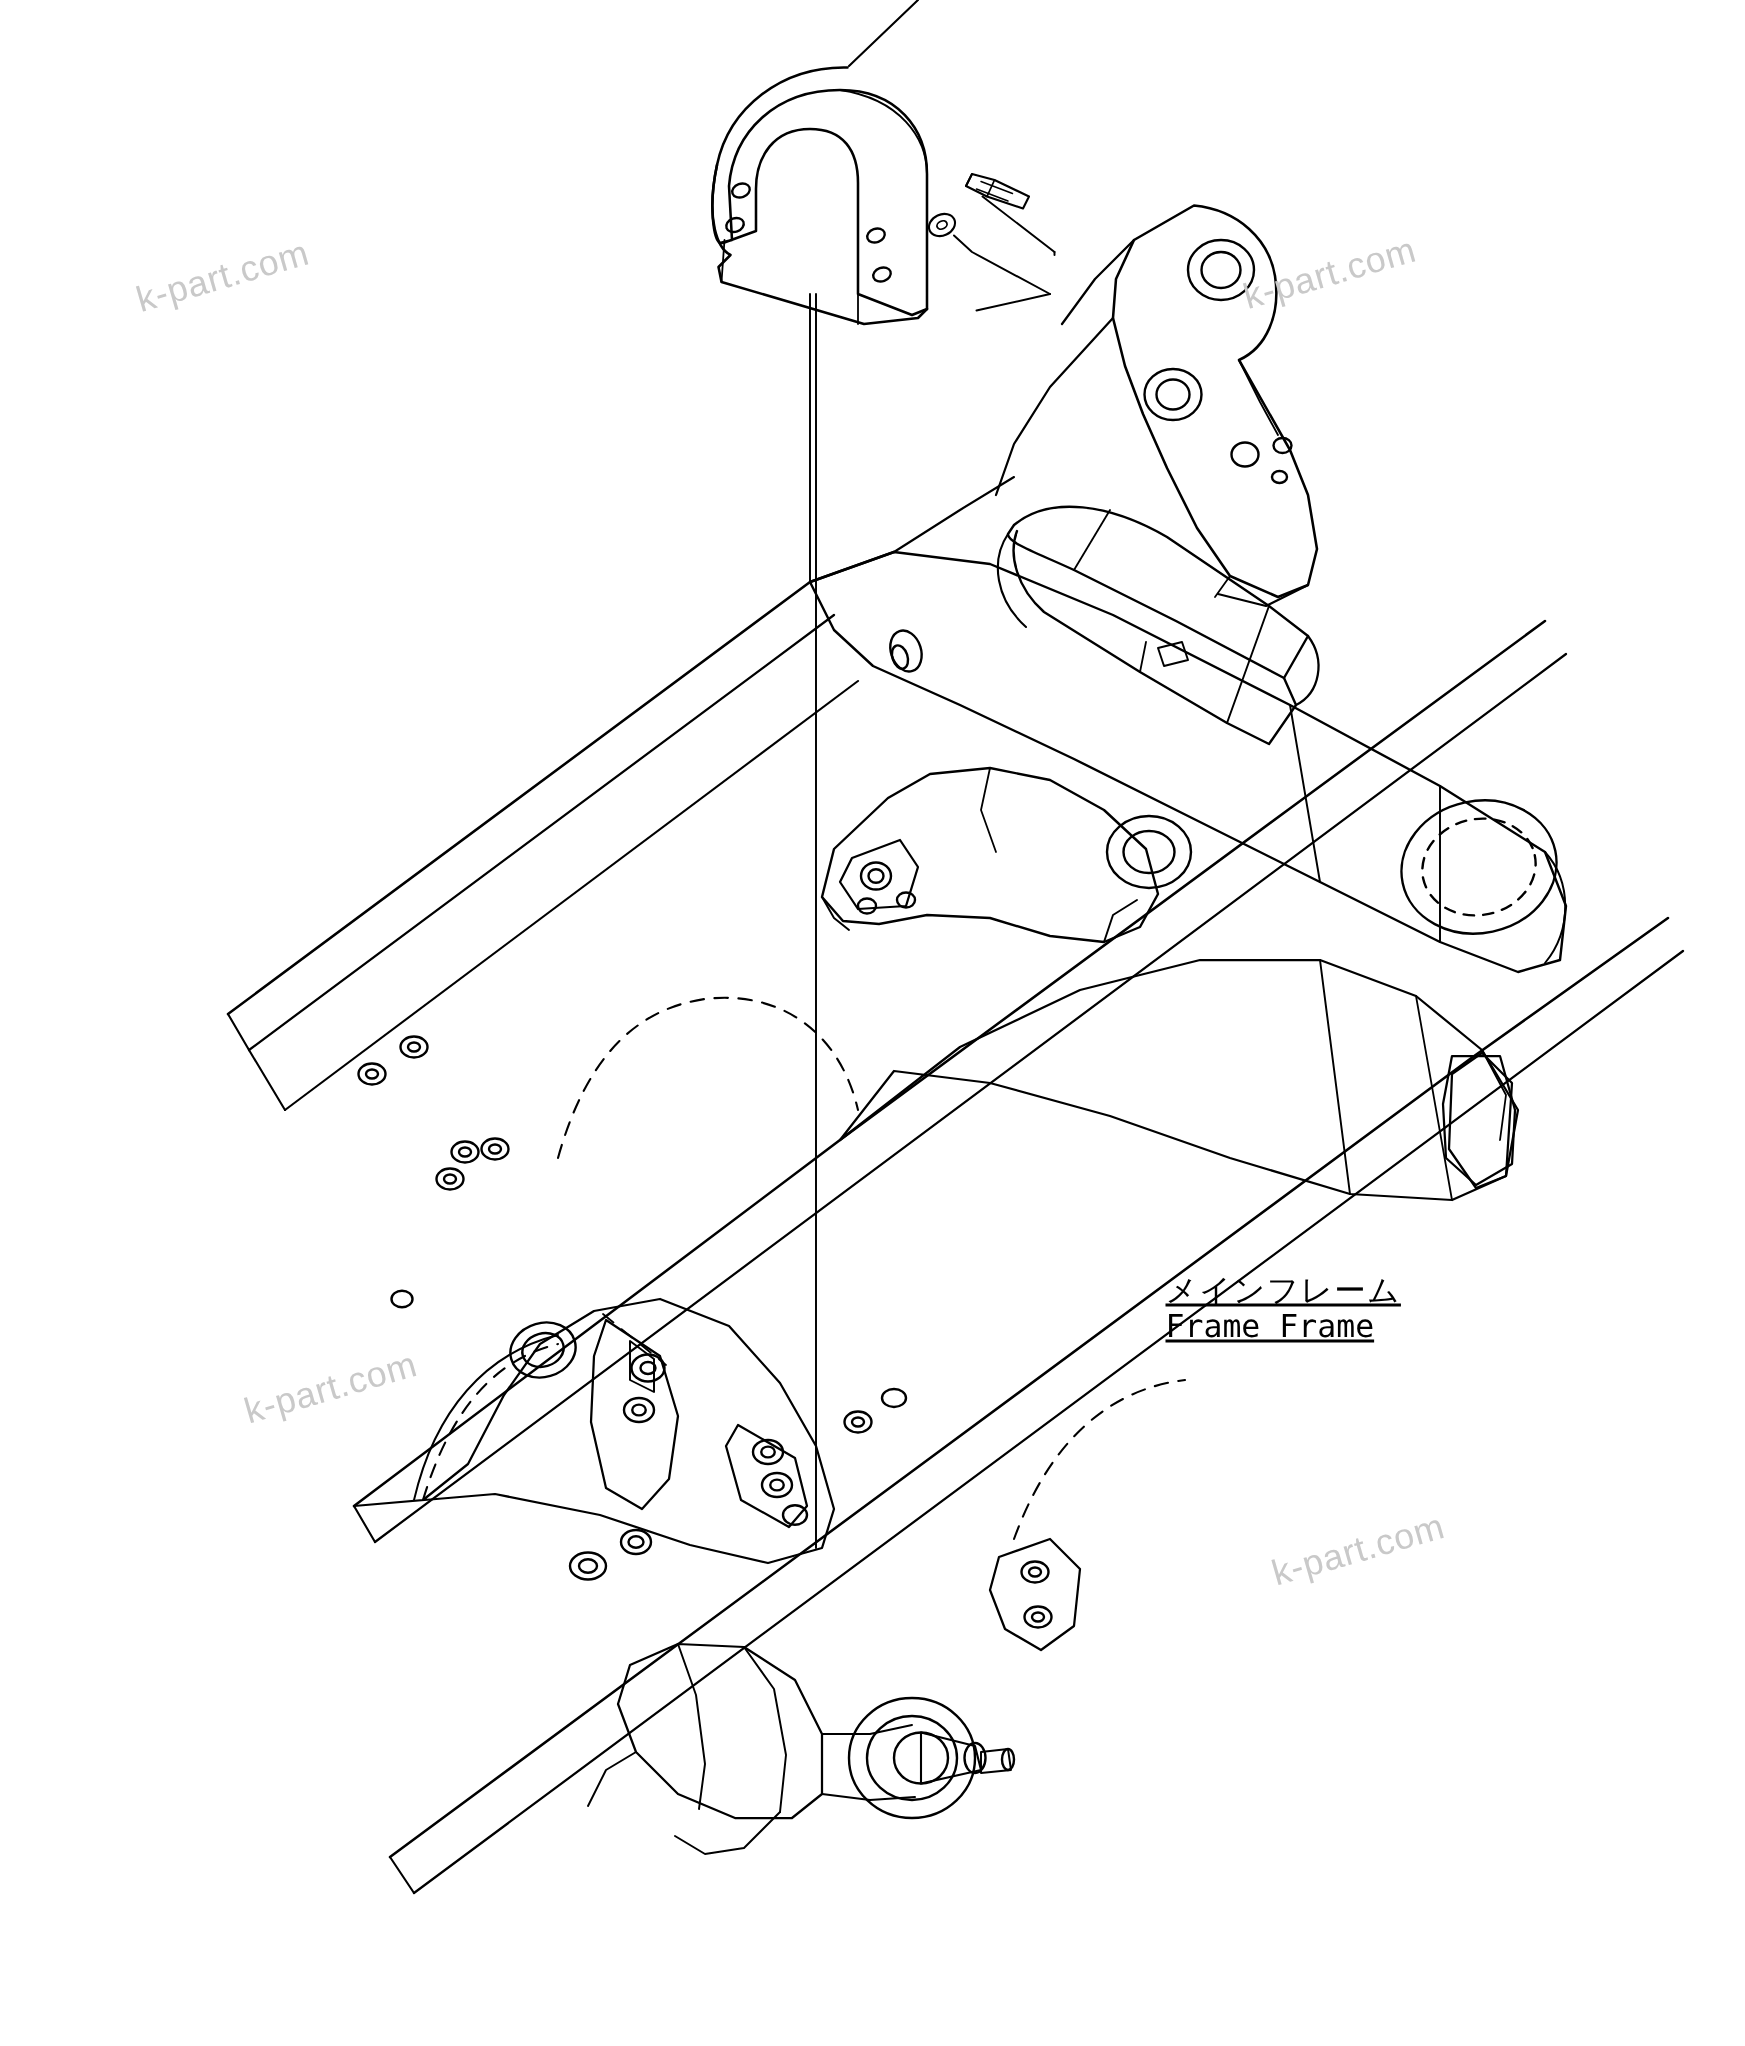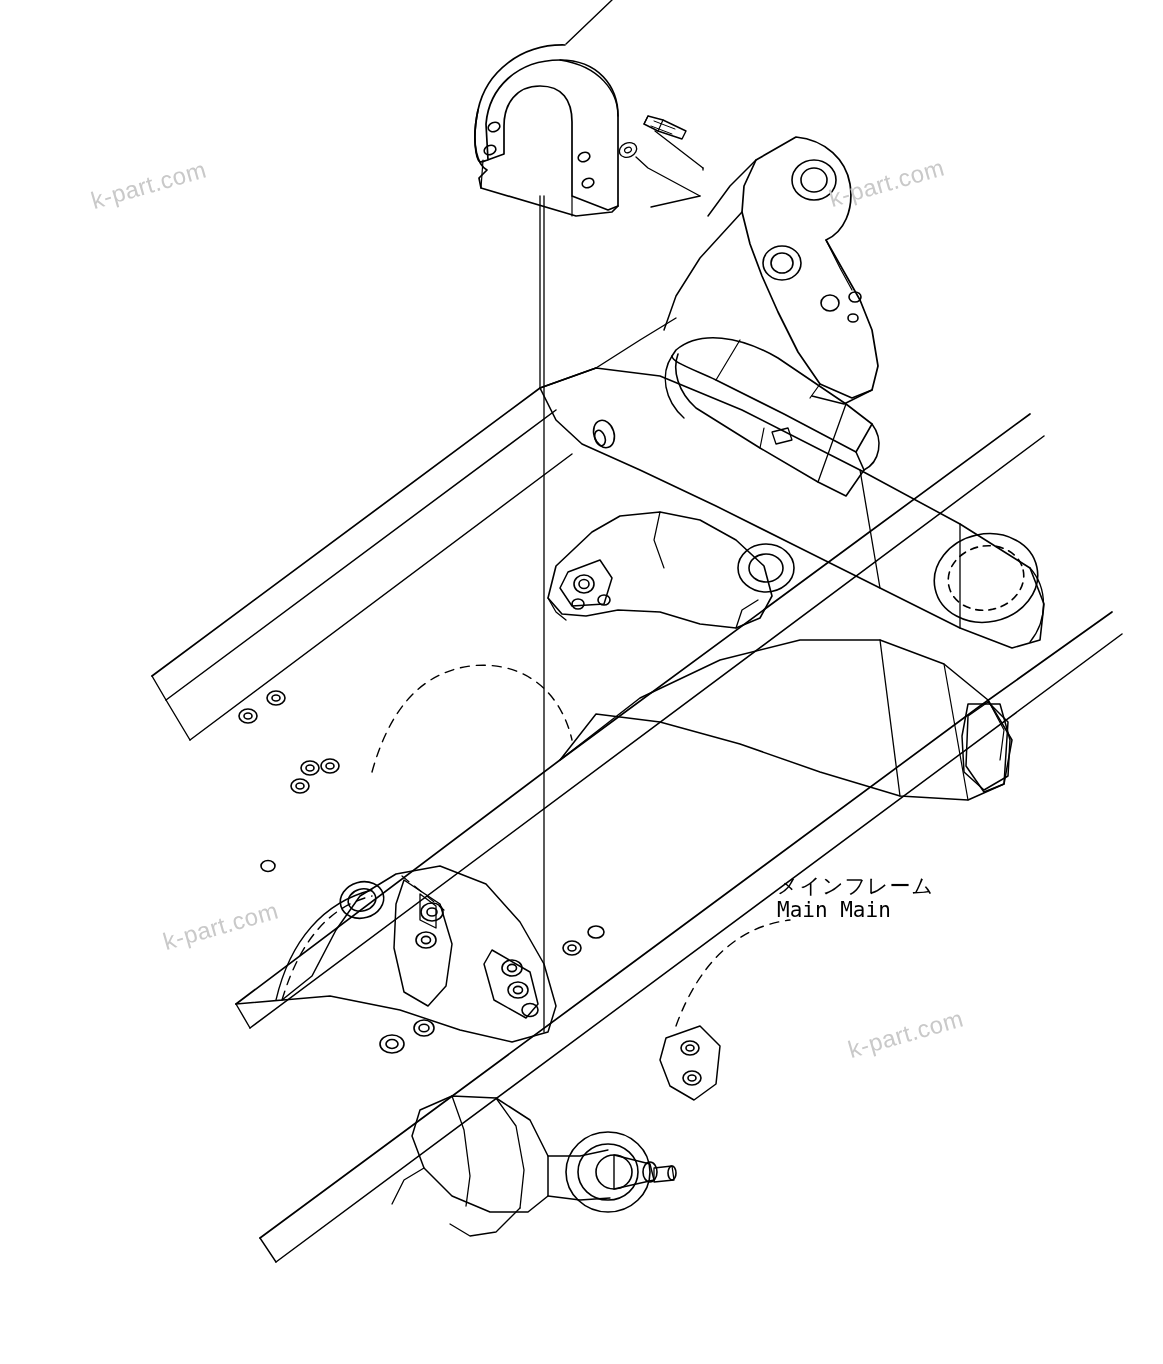--- a/index.html
+++ b/index.html
@@ -278,23 +278,23 @@
 
         <g>
           <path d="M596,368 L640,340 L676,318" stroke-width="1.4"></path>
           <path d="M540,388 L540,196" stroke-width="1.3"></path>
         </g>
       </g>
 
     </g>
   </svg>
 
-  <div class="callout" style="left:777px; top:874px;">
+  <div class="callout" style="left:777px; top:848px;text-decoration:underline;">
     <span class="jp">メインフレーム</span>
-    <span class="en">Main Main</span>
+    <span class="en">Frame Frame</span>
   </div>
 
   <div class="wm" style="left:88px; top:188px;">k-part.com</div>
   <div class="wm" style="left:826px; top:186px;">k-part.com</div>
   <div class="wm" style="left:160px; top:929px;">k-part.com</div>
   <div class="wm" style="left:845px; top:1037px;">k-part.com</div>
 
 </div>
 
 </body></html>

